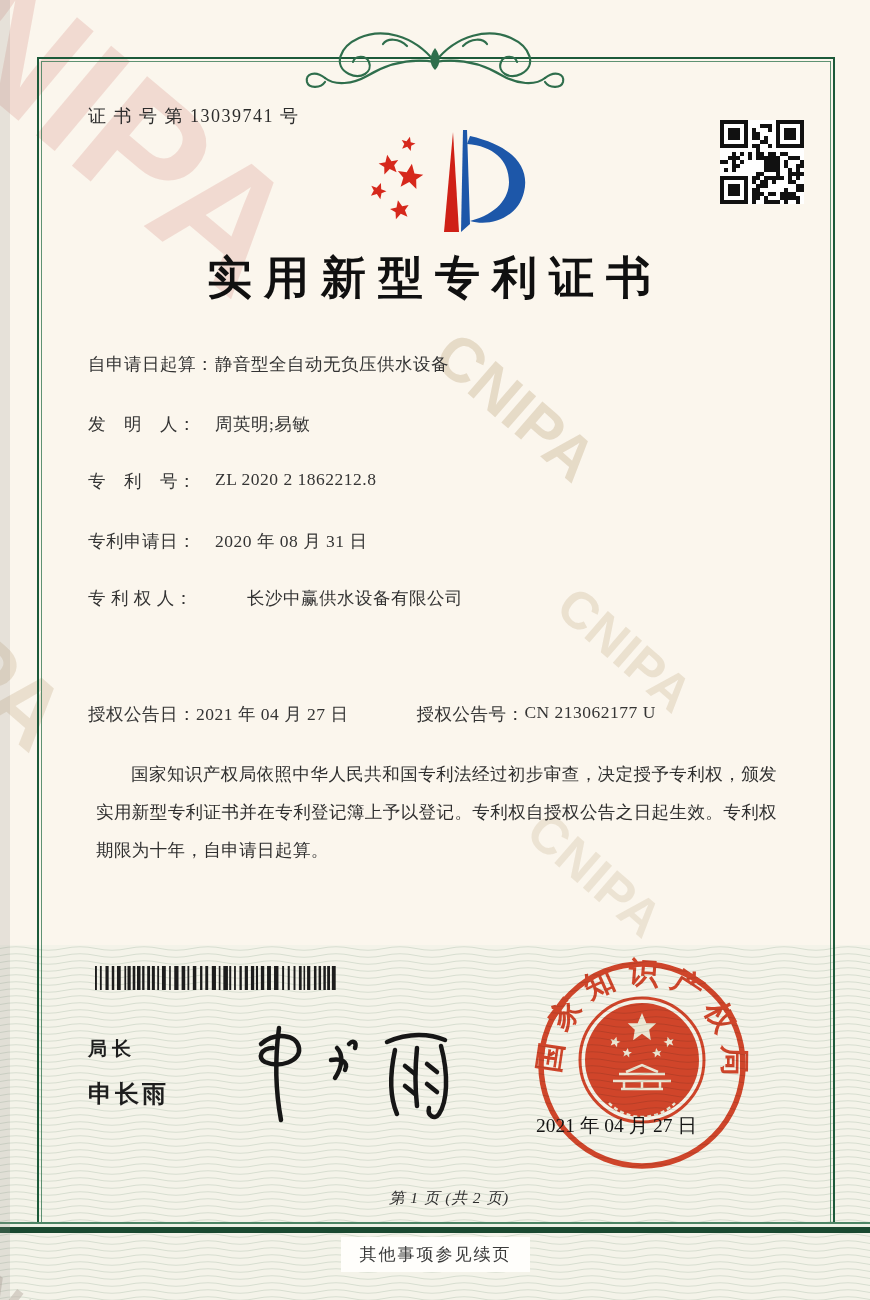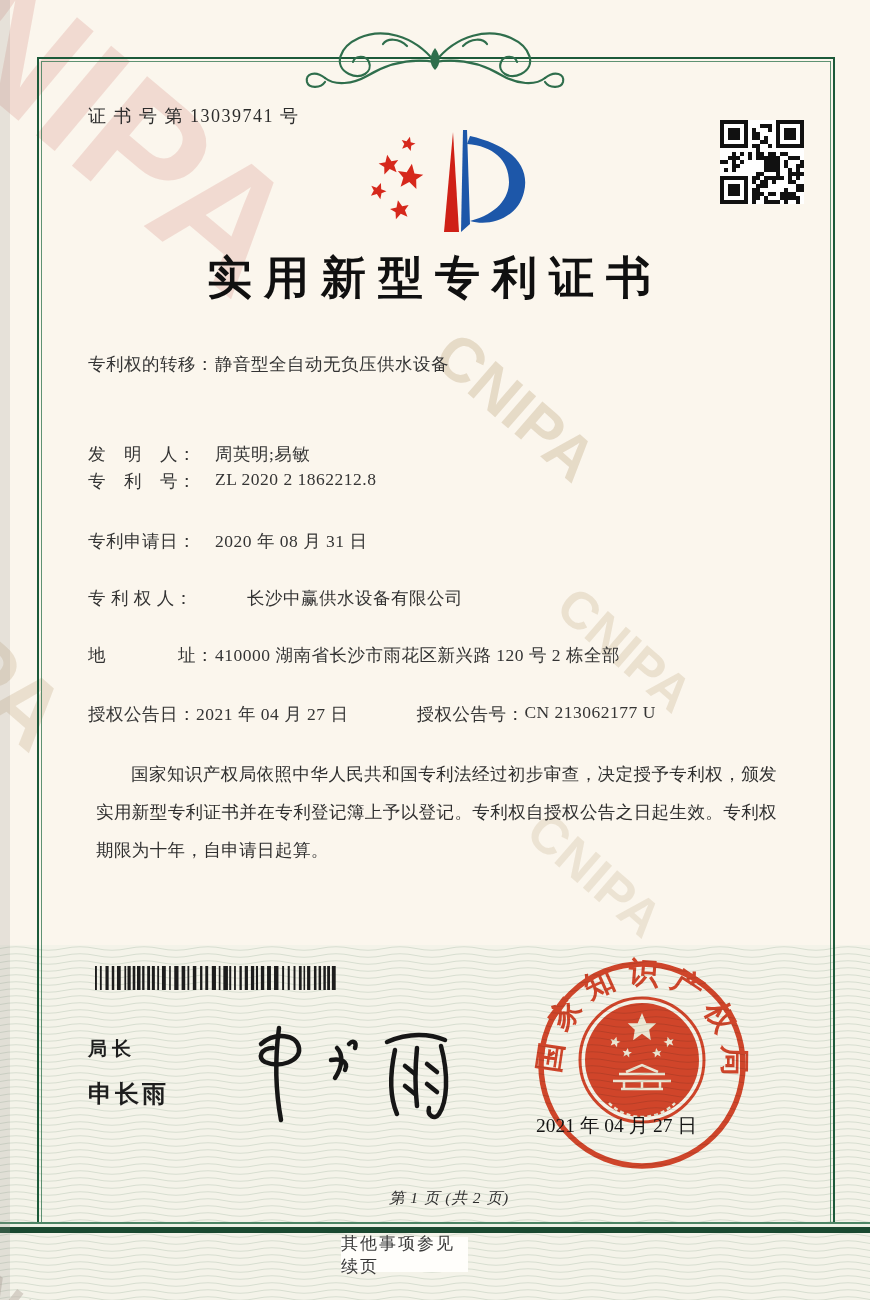--- a/index.html
+++ b/index.html
@@ -28,42 +28,42 @@
   
   .certno{left:88px;top:104px;font-size:18px;letter-spacing:1.5px;color:#2c2c2c;z-index:4;}
   .logo{left:362px;top:104px;width:185px;height:134px;z-index:4;}
   .qr{left:720px;top:120px;width:84px;height:84px;z-index:4;}
   .title{left:0;top:248px;width:870px;text-align:center;font-size:45px;font-weight:700;
          letter-spacing:12px;color:#101010;z-index:4;}
   
   .row{left:88px;width:700px;font-size:17.5px;letter-spacing:0.5px;color:#343434;z-index:4;display:flex;}
   .row .lbl{flex:0 0 127px;white-space:nowrap;}
   .row .val{white-space:nowrap;}
-  .r0{top:352px;}.r1{top:412px;margin-top:30px;}.r2{top:469px;}.r3{top:529px;}.r4{top:586px;gap:32px;}.r5{top:643px;}
+  .r0{top:352px;}.r1{top:412px;}.r2{top:469px;}.r3{top:529px;}.r4{top:586px;gap:32px;}.r5{top:643px;}
   .r6{top:702px;}
   .grant2{margin-left:68px;display:flex;}
   
   .paras{left:88px;top:747px;width:697px;z-index:4;font-size:17.5px;line-height:38px;
          color:#2f2f2f;text-align:justify;letter-spacing:0.4px;}
   .paras p{margin:8px;text-indent:2em;}
   
   .barcode{left:95px;top:966px;width:242px;height:24px;z-index:4;}
   
   .sig-title{left:88px;top:1036px;font-family:"Liberation Sans","DejaVu Sans",sans-serif;
              font-weight:600;font-size:19px;letter-spacing:5px;color:#1e1e1e;z-index:4;}
   .sig-name{left:88px;top:1078px;font-family:"Liberation Sans","DejaVu Sans",sans-serif;
             font-weight:600;font-size:24px;letter-spacing:3px;color:#1e1e1e;z-index:4;}
   .sig-hand{left:245px;top:1008px;width:230px;height:120px;z-index:4;}
   
   .seal{left:523px;top:952px;width:240px;height:240px;z-index:5;opacity:0.93;mix-blend-mode:multiply;}
   .seal-date{left:536px;top:1112px;width:210px;font-size:19.5px;color:#141414;z-index:6;white-space:nowrap;}
   
   .pageinfo{left:14px;top:1188px;width:870px;text-align:center;font-size:15.5px;letter-spacing:1px;
             color:#2d2d2d;z-index:4;font-style:italic;}
-  .notebox{left:341px;top:1237px;width:127px;height:35px;background:#fffefb;z-index:6;
+  .notebox{left:341px;top:1237px;width:189px;height:35px;background:#fffefb;z-index:6;
            display:flex;align-items:center;justify-content:center;font-size:17px;
            letter-spacing:2px;color:#3a3a3a;}
 </style>
 </head>
 <body>
 
 <div id="page">
 
   <svg width="0" height="0" style="position:absolute" aria-hidden="true">
     <defs>
@@ -254,42 +254,38 @@
       <rect x="60" y="4" width="20" height="20" fill="#fff"></rect>
       <rect x="64" y="8" width="12" height="12" fill="#111"></rect>
       <rect x="0" y="56" width="28" height="28" fill="#111"></rect>
       <rect x="4" y="60" width="20" height="20" fill="#fff"></rect>
       <rect x="8" y="64" width="12" height="12" fill="#111"></rect>
     </svg>
 
   <div class="abs title">实用新型专利证书</div>
 
   <div class="abs row r0">
-    <span class="lbl">专利权的转移：</span>
+    <span class="lbl">自申请日起算：</span>
     <span class="val">静音型全自动无负压供水设备</span>
   </div>
   <div class="abs row r1">
     <span class="lbl">发　明　人：</span>
     <span class="val">周英明;易敏</span>
   </div>
   <div class="abs row r2">
     <span class="lbl">专　利　号：</span>
     <span class="val">ZL 2020 2 1862212.8</span>
   </div>
   <div class="abs row r3">
     <span class="lbl">专利申请日：</span>
     <span class="val">2020 年 08 月 31 日</span>
   </div>
   <div class="abs row r4">
     <span class="lbl">专 利 权 人：</span>
     <span class="val">长沙中赢供水设备有限公司</span>
-  </div>
-  <div class="abs row r5">
-    <span class="lbl">地　　　　址：</span>
-    <span class="val">410000 湖南省长沙市雨花区新兴路 120 号 2 栋全部</span>
   </div>
   <div class="abs row r6">
     <span class="lbl" style="flex-basis:auto">授权公告日：</span>
     <span class="val">2021 年 04 月 27 日</span>
     <span class="grant2">
       <span>授权公告号：</span>
       <span>CN 213062177 U</span>
     </span>
   </div>
 

